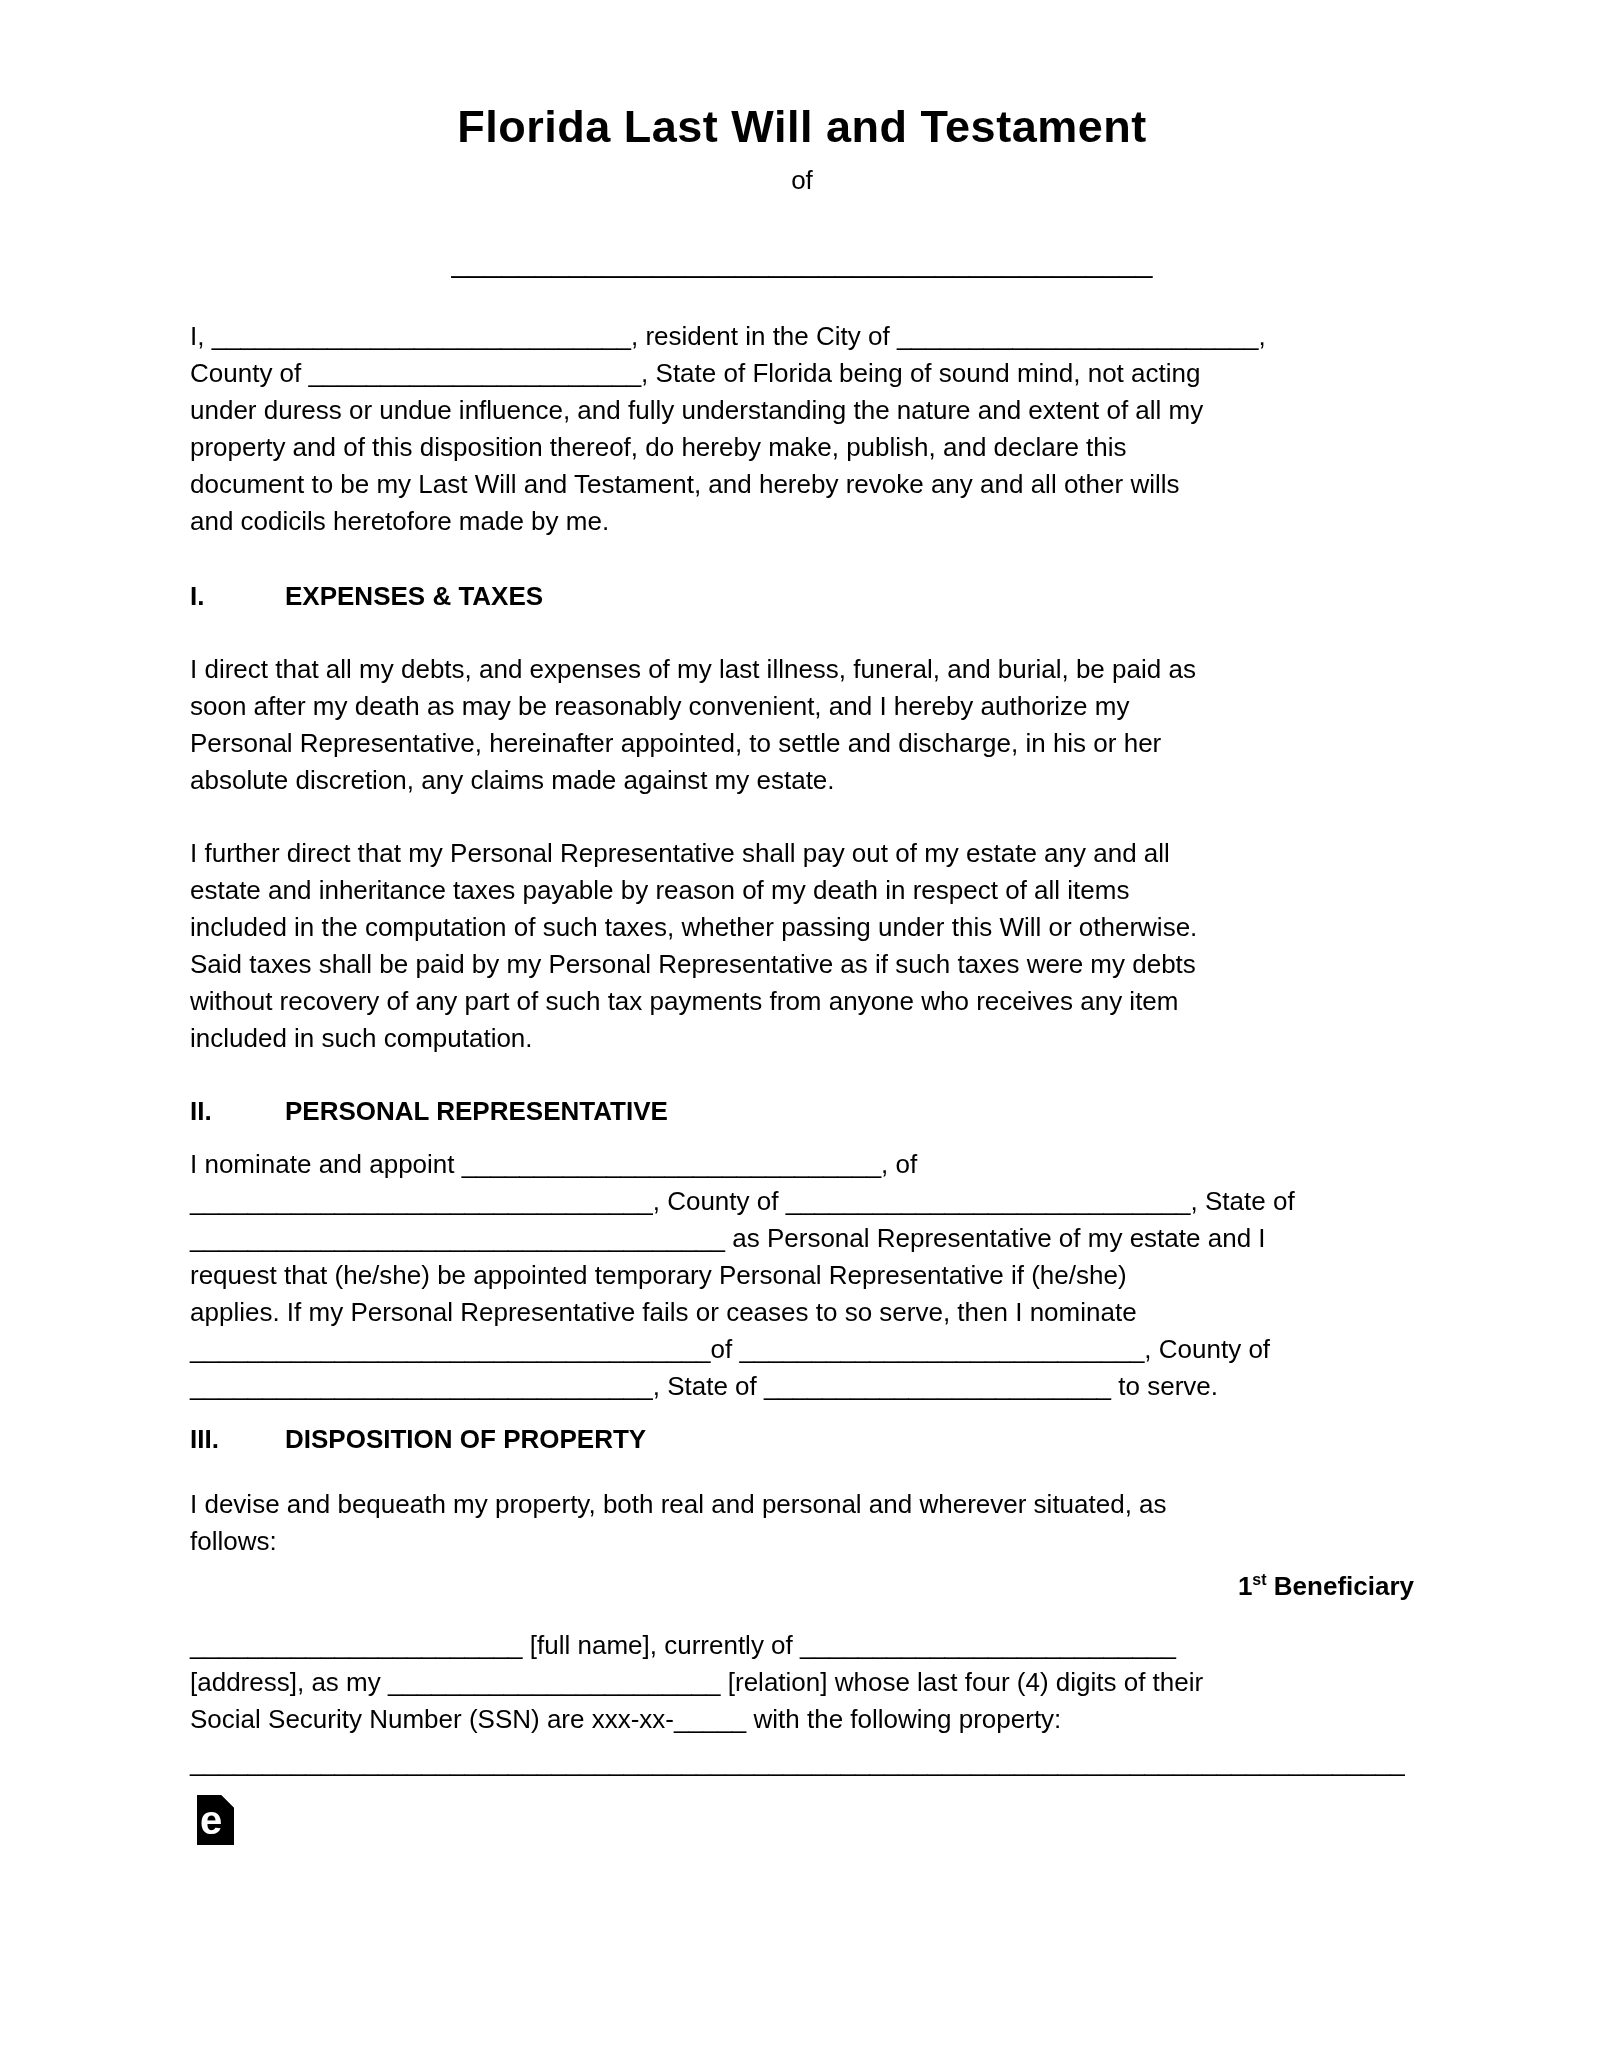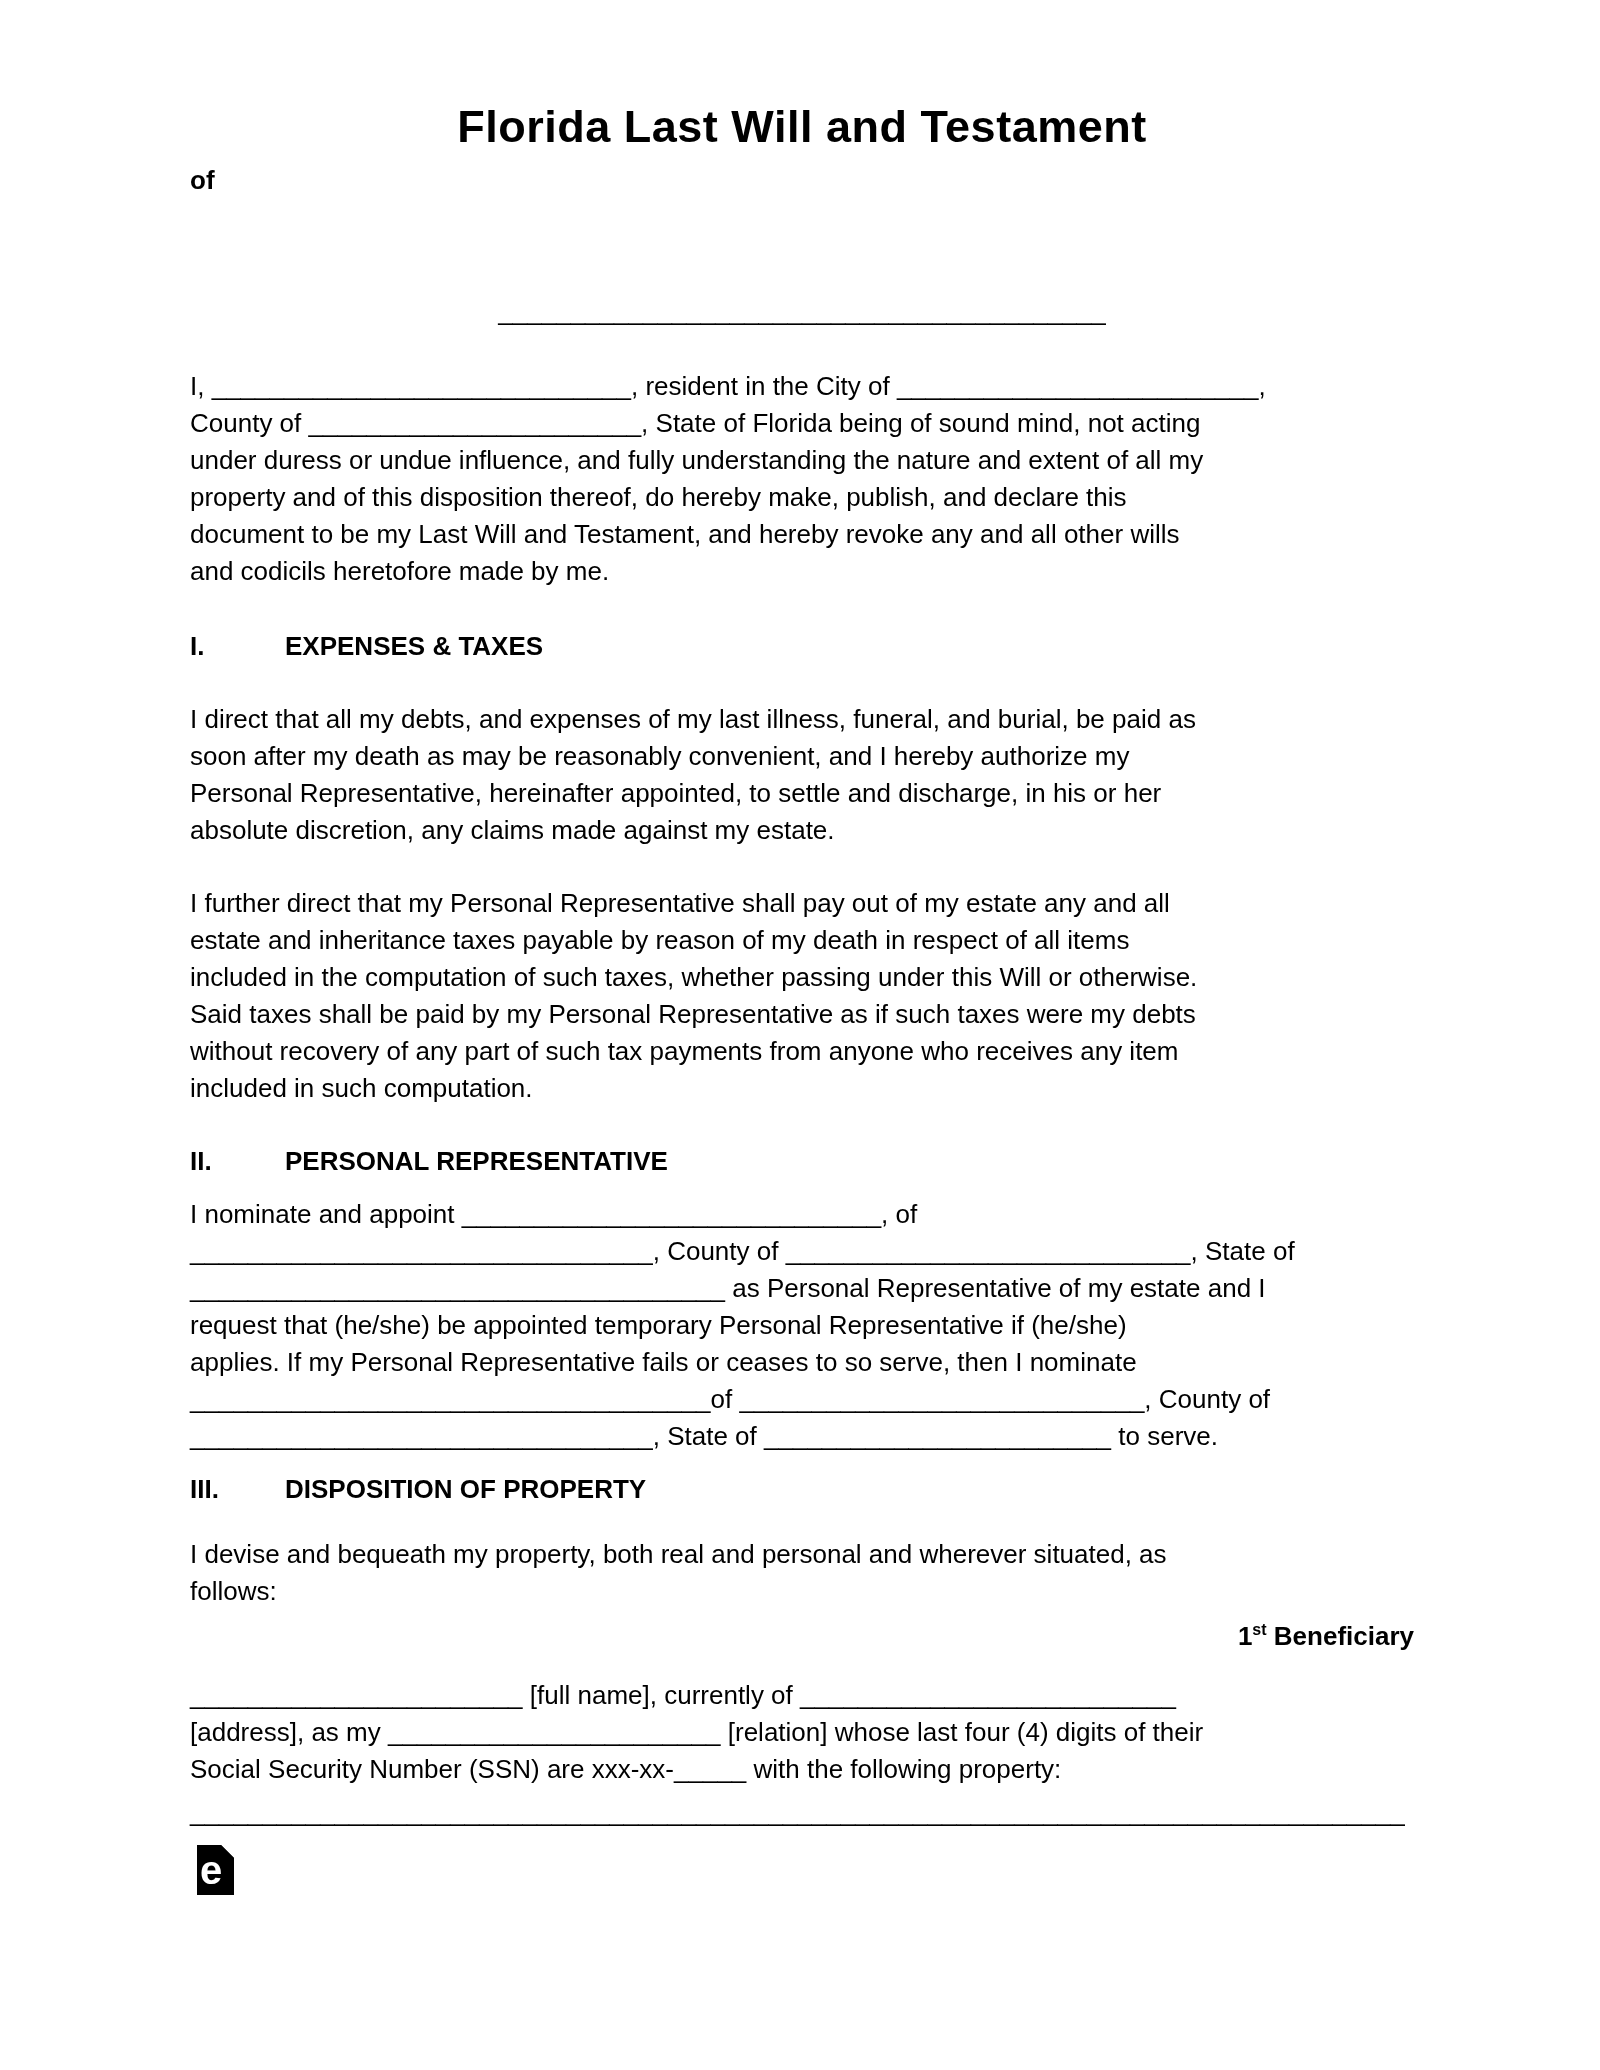--- a/index.html
+++ b/index.html
@@ -22,29 +22,29 @@
   .doc-title {
     margin: 0;
     text-align: center;
     font-size: 45px;
     line-height: 54px;
     font-weight: bold;
     letter-spacing: 0.5px;
   }
   .doc-subtitle {
     margin-top: 8px;
-    text-align: left;
+    text-align: center;
     font-size: 26px;
     line-height: 37px;
-    font-weight: bold;
+    font-weight: normal;
   }
   .name-blank {
-    margin-top: 94px;
+    margin-top: 44px;
     text-align: center;
-    font-size: 26px;
+    font-size: 30px;
     line-height: 37px;
     white-space: nowrap;
   }
   .statute-ref {
     margin-top: 16px;
     text-align: center;
     font-size: 25px;
     line-height: 37px;
   }
   .body-par {

